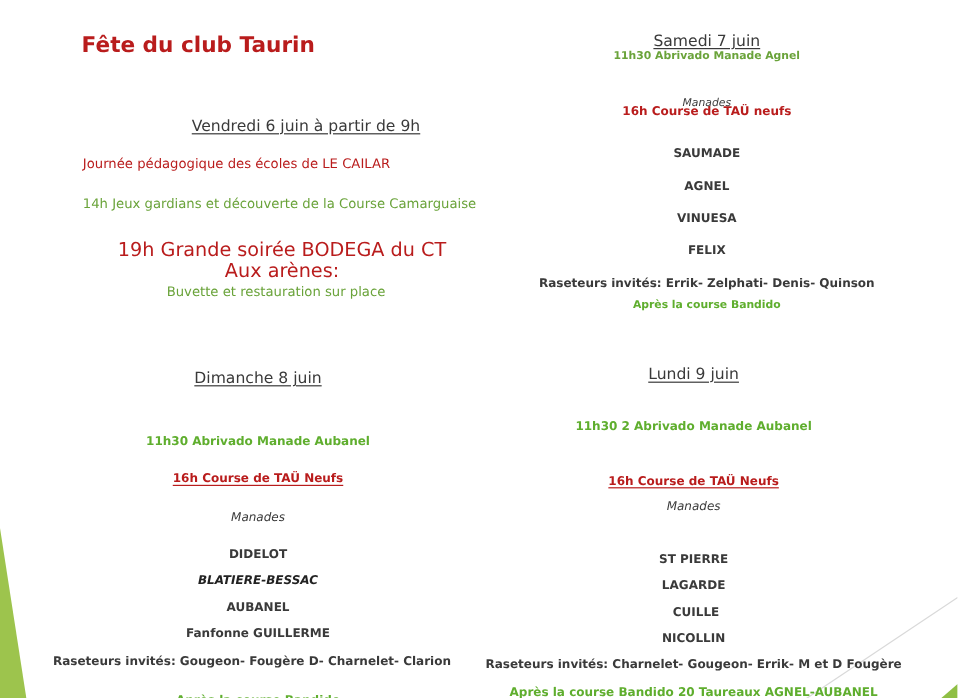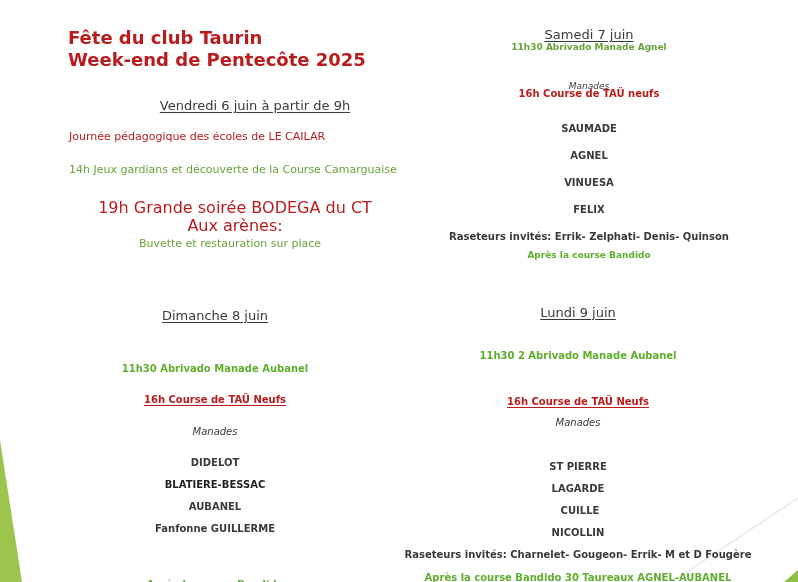--- a/index.html
+++ b/index.html
@@ -32,21 +32,20 @@
 <body>
 
 <svg id="deco-left" viewBox="0 0 798 582" xmlns="http://www.w3.org/2000/svg">
   <polygon points="0,440 0,582 22,582" fill="#9dc44d"></polygon>
   <line x1="798" y1="498" x2="672" y2="582" stroke="#d9d9d9" stroke-width="1"></line>
   <polygon points="798,570 798,582 784,582" fill="#8fbf45"></polygon>
 </svg>
 
 <div class="abs title red" style="top:27px;">
   <div>Fête du club Taurin</div>
-  <div>Week-end de Pentecôte 2025</div>
 </div>
 
 <div class="abs c day-head u" style="left:255px; top:98px;">Vendredi 6 juin à partir de 9h</div>
 <div class="abs red s11" style="left:69px; top:130px;">Journée pédagogique des écoles de LE CAILAR</div>
 <div class="abs green s11" style="left:69px; top:163px;">14h Jeux gardians et découverte de la Course Camarguaise</div>
 <div class="abs c red bodega" style="left:235px; top:199px;">19h Grande soirée BODEGA du CT</div>
 <div class="abs c red bodega" style="left:235px; top:217px;">Aux arènes:</div>
 <div class="abs c green s11" style="left:230px; top:237px;">Buvette et restauration sur place</div>
 
 <div class="abs c day-head u" style="left:589px; top:27px;">Samedi 7 juin</div>
@@ -58,29 +57,30 @@
 <div class="abs c dark s10 b" style="left:589px; top:157px;">VINUESA</div>
 <div class="abs c dark s10 b" style="left:589px; top:184px;">FELIX</div>
 <div class="abs c dark s10 b" style="left:589px; top:211px;">Raseteurs invités: Errik- Zelphati- Denis- Quinson</div>
 <div class="abs c green2 s9 b" style="left:589px; top:250px;">Après la course Bandido</div>
 
 <div class="abs c day-head u" style="left:215px; top:308px;">Dimanche 8 juin</div>
 <div class="abs c green2 s10 b" style="left:215px; top:343px;">11h30 Abrivado Manade Aubanel</div>
 <div class="abs c red s10 b u" style="left:215px; top:374px;">16h Course de TAÜ Neufs</div>
 <div class="abs c dark s10 i" style="left:215px; top:406px;">Manades</div>
 <div class="abs c dark s10 b" style="left:215px; top:437px;">DIDELOT</div>
-<div class="abs c s10 b" style="left:215px; top:459px; color:#222;">BLATIERE-BESSAC</div>
+<div class="abs c s10 b" style="left:215px; top:459px; color:#222;font-style:italic;">BLATIERE-BESSAC</div>
 <div class="abs c dark s10 b" style="left:215px; top:481px;">AUBANEL</div>
 <div class="abs c dark s10 b" style="left:215px; top:503px;">Fanfonne GUILLERME</div>
 <div class="abs c dark s10 b" style="left:210px; top:526px;">
+  <div>Raseteurs invités: Gougeon- Fougère D- Charnelet- Clarion</div>
 </div>
 <div class="abs c green2 s10 b" style="left:215px; top:559px;">Après la course Bandido</div>
 
 <div class="abs c day-head u" style="left:578px; top:305px;">Lundi 9 juin</div>
 <div class="abs c green2 s10 b" style="left:578px; top:330px;">11h30 2 Abrivado Manade Aubanel</div>
 <div class="abs c red s10 b u" style="left:578px; top:376px;">16h Course de TAÜ Neufs</div>
 <div class="abs c dark s10 i" style="left:578px; top:397px;">Manades</div>
 <div class="abs c dark s10 b" style="left:578px; top:441px;">ST PIERRE</div>
 <div class="abs c dark s10 b" style="left:578px; top:463px;">LAGARDE</div>
 <div class="abs c dark s10 b" style="left:580px; top:485px;">CUILLE</div>
 <div class="abs c dark s10 b" style="left:578px; top:507px;">NICOLLIN</div>
 <div class="abs c dark s10 b" style="left:578px; top:529px;">Raseteurs invités: Charnelet- Gougeon- Errik- M et D Fougère</div>
-<div class="abs c green2 s10 b" style="left:578px; top:552px;">Après la course Bandido 30 Taureaux AGNEL-AUBANEL</div>
+<div class="abs c green2 s10 b" style="left:578px; top:552px;">Après la course Bandido 20 Taureaux AGNEL-AUBANEL</div>
 
 </body></html>

